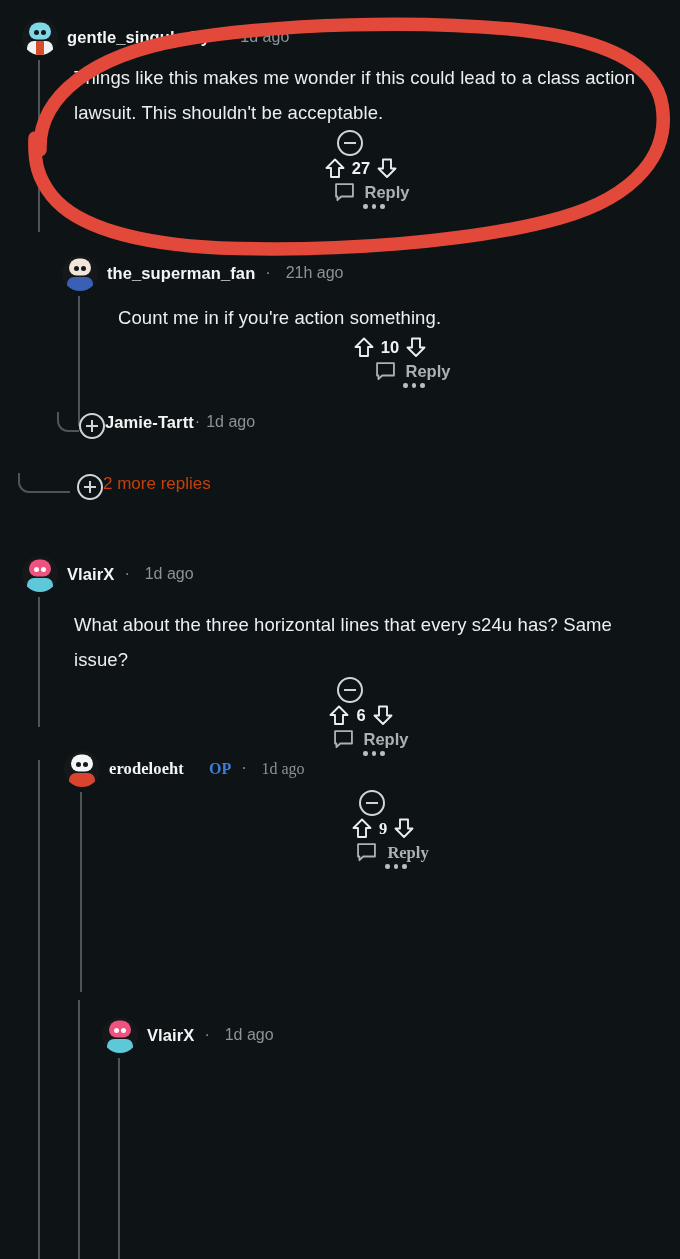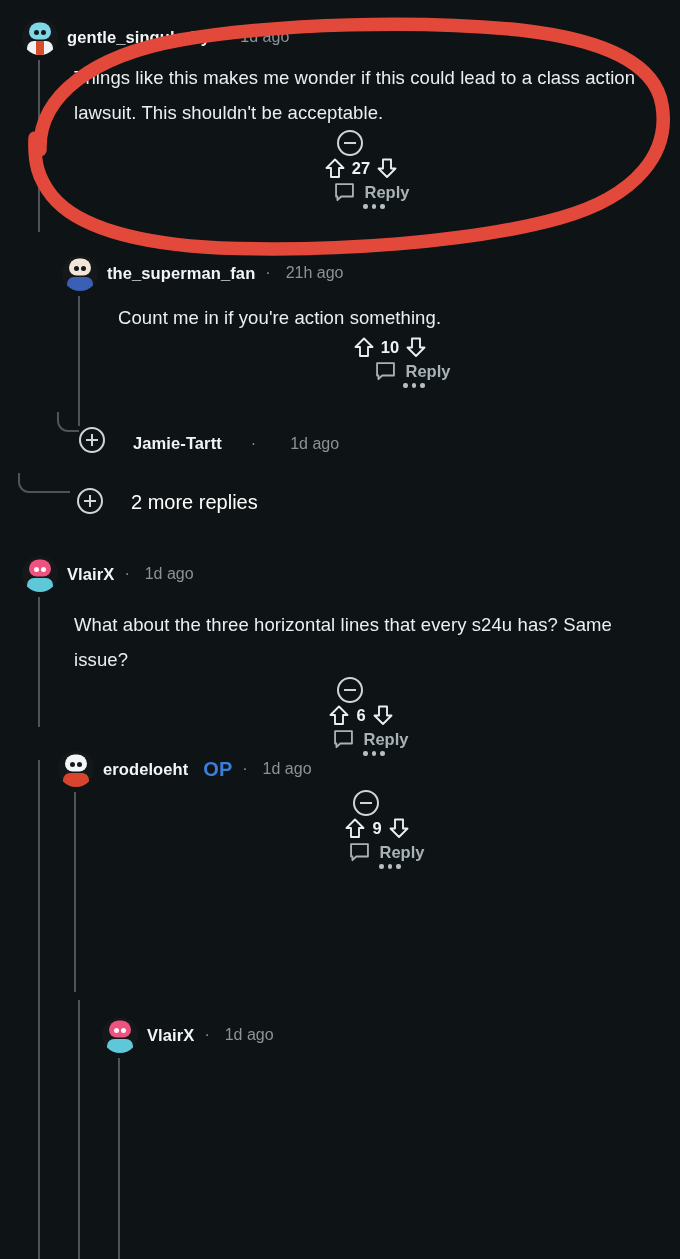--- a/index.html
+++ b/index.html
@@ -58,24 +58,24 @@
   .avatar .snoo-eye-l { left: 32%; }
   .avatar .snoo-eye-r { right: 32%; }
 
   .uname {
     font-size: 16.5px;
     font-weight: bold;
     color: #f2f4f5;
     letter-spacing: .1px;
   }
   .op-badge {
-    font-size: 20px;
+    font-size: 16px;
     font-weight: bold;
     color: #3a7ddb;
-    margin-left: 6px;
+    margin-left: 16px;
   }
   .meta {
     font-size: 16px;
     color: #8a9397;
     margin-left: 5px;
     white-space: nowrap;
   }
   .dot { color: #8a9397; margin: 0 1px; }
 
   .c-body {
@@ -156,27 +156,27 @@
   .elbow {
     position: absolute;
     width: 22px; height: 20px;
     border-left: 2px solid #4e5458;
     border-bottom: 2px solid #4e5458;
     border-bottom-left-radius: 11px;
   }
 
   .collapsed-row {
     display: flex;
-    align-items: flex-end;
-    gap: 28px;
+    align-items: flex-start;
+    gap: 0;
     height: 40px;
   }
   .more-replies-label {
-    font-size: 20px;
-    color: #ffffff;
+    font-size: 17px;
+    color: #c2410c;
   }
 
   
   .annot {
     position: absolute;
     left: 0; top: 0;
     width: 680px; height: 1259px;
     pointer-events: none;
   }
 </style>
@@ -327,21 +327,21 @@
         <path d="M12 3 L12 16 M12 3 L7 8.5 M12 3 L17 8.5 M4.5 13.5 V20.5 H19.5 V13.5" fill="none" stroke="#b6bfc3" stroke-width="1.9" stroke-linecap="round" stroke-linejoin="round"></path>
       </svg>
       <div class="dots-icon" style="margin-left:48px;">
         <i></i>
           <i></i>
           <i></i>
       </div>
     </div>
   </div>
 
-  <div class="comment" style="position:absolute; left:58px; top:748px; width:600px;">
+  <div class="comment" style="position:absolute; left:64px; top:748px; width:600px;font-family:Liberation Serif, serif;">
     <div class="c-header">
       <div class="avatar">
         <span class="snoo-ant" style="background:#7ad86a"></span>
         <span class="snoo-head" style="background:#f4f7f8"></span>
         <span class="snoo-eye-l"></span>
           <span class="snoo-eye-r"></span>
         <span class="snoo-body" style="background:#d8442e"></span>
       </div>
       <span class="uname">erodeloeht</span>
       <span class="op-badge">OP</span>

